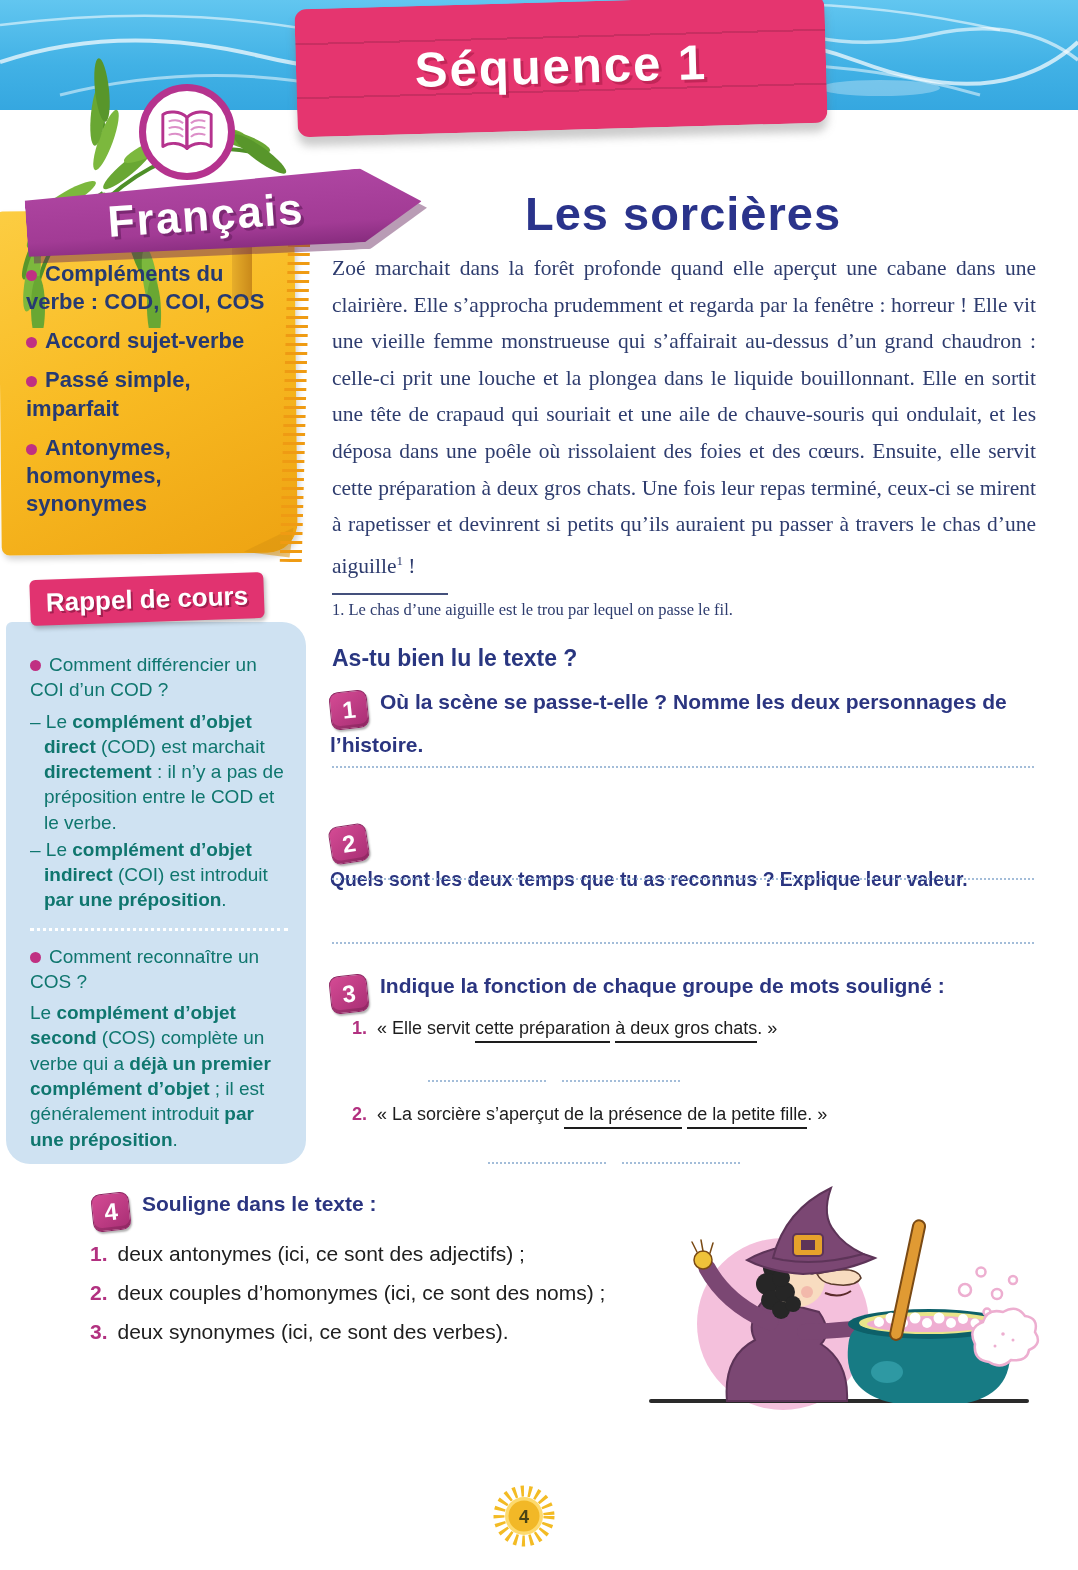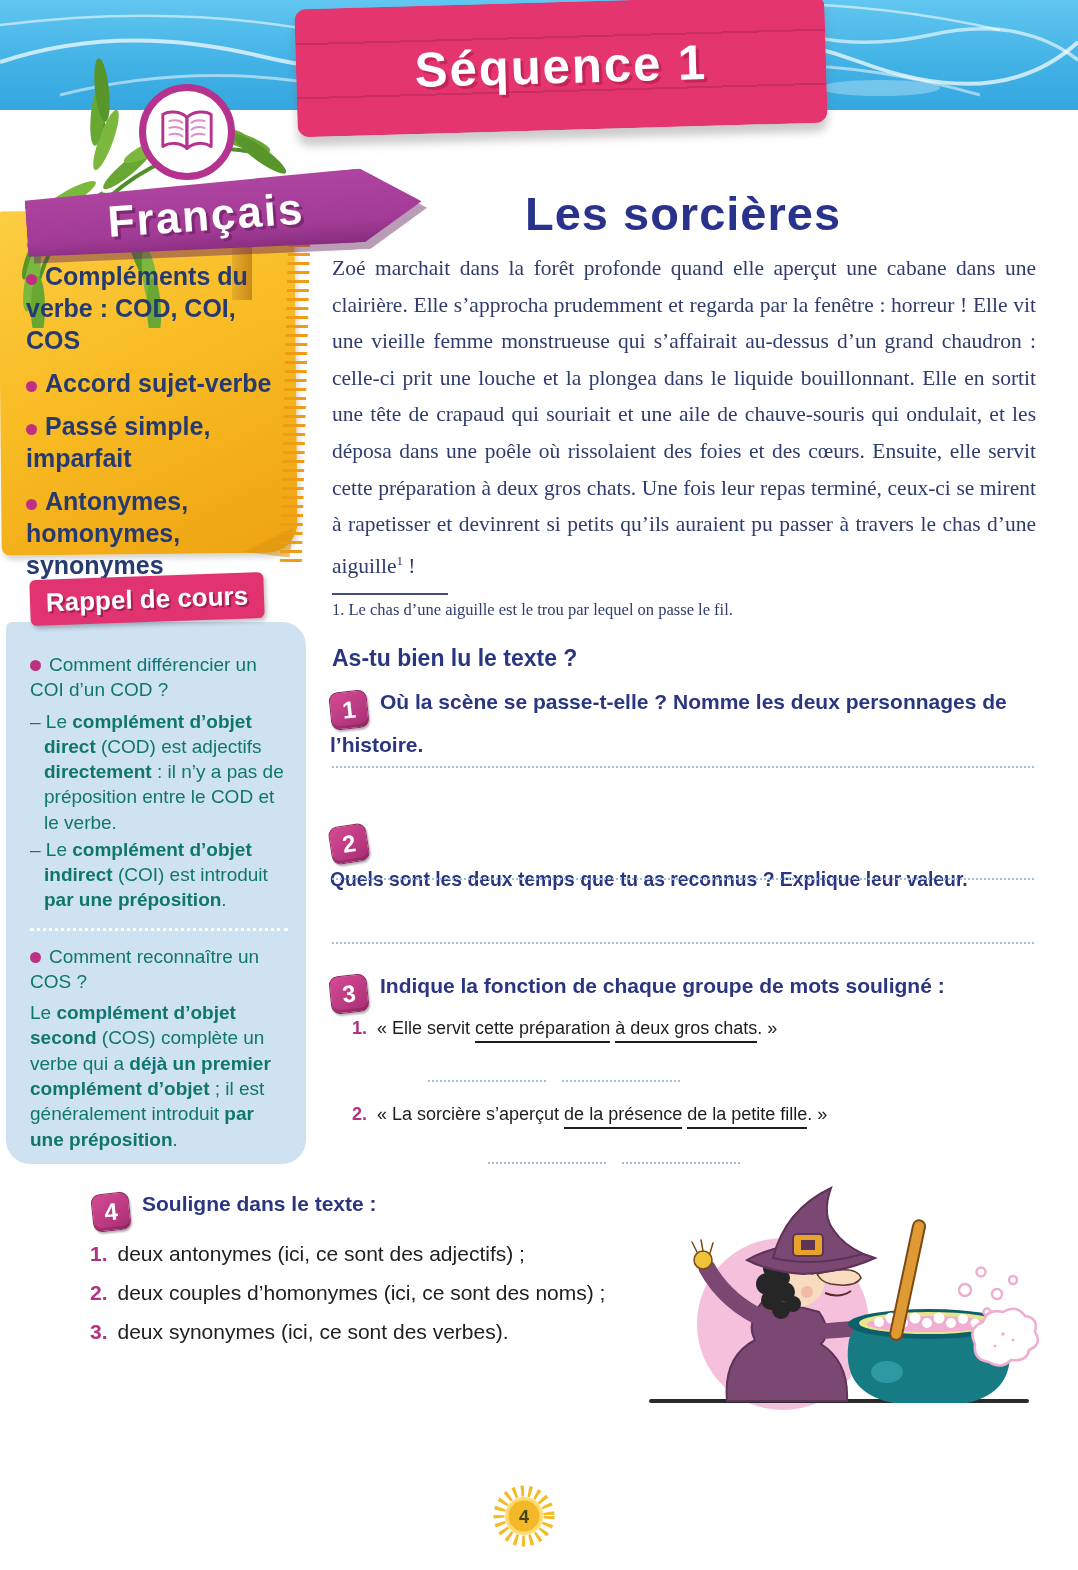--- a/index.html
+++ b/index.html
@@ -50,21 +50,21 @@
     border-radius:4px 10px 30px 8px;transform:rotate(-0.6deg);
     box-shadow:2px 4px 6px rgba(0,0,0,.18);}
   .sidebar-yellow::after{content:"";position:absolute;right:6px;bottom:-2px;width:0;height:0;
     border-left:46px solid transparent;border-bottom:30px solid #d89410;opacity:.55;
     transform:rotate(8deg);}
   .binding{position:absolute;left:284px;top:238px;width:22px;height:324px;z-index:3;
     background:repeating-linear-gradient(0deg,#ef9b13 0 3px,rgba(0,0,0,0) 3px 9px);
     transform:rotate(1.5deg);}
   .topics{position:absolute;left:26px;top:260px;width:252px;z-index:5;
     list-style:none;margin:0;padding:0;}
-  .topics li{margin-bottom:11px;font-size:25px;font-weight:bold;color:#263a72;line-height:1.28;}
+  .topics li{margin-bottom:11px;font-size:22px;font-weight:bold;color:#263a72;line-height:1.28;}
   .dot{display:inline-block;width:11px;height:11px;border-radius:50%;background:#c03082;
     margin-right:8px;}
 
   
   .rappel-banner{position:absolute;left:30px;top:576px;width:234px;height:46px;z-index:6;
     background:#e13370;border-radius:6px;transform:rotate(-2deg);
     box-shadow:2px 3px 4px rgba(0,0,0,.25);
     display:flex;align-items:center;justify-content:center;}
   .rappel-banner span{color:#fff;font-size:26px;font-weight:bold;
     text-shadow:2px 2px 0 #a31f50;}
@@ -203,21 +203,21 @@
     <li><span class="dot"></span><span>Accord sujet-verbe</span></li>
     <li><span class="dot"></span><span>Passé simple, imparfait</span></li>
     <li><span class="dot"></span><span>Antonymes, homonymes, synonymes</span></li>
   </ul>
 
   <div class="rappel-banner">
     <span>Rappel de cours</span>
   </div>
   <div class="blue-box">
     <p class="rap-q"><span class="dot"></span><span>Comment différencier un COI d’un COD ?</span></p>
-    <p class="dash-item"><span>– Le </span><b>complément d’objet direct</b><span> (COD) est adjectifs </span><b>directement</b><span> : il n’y a pas de préposition entre le COD et le verbe.</span></p>
+    <p class="dash-item"><span>– Le </span><b>complément d’objet direct</b><span> (COD) est marchait </span><b>directement</b><span> : il n’y a pas de préposition entre le COD et le verbe.</span></p>
     <p class="dash-item"><span>– Le </span><b>complément d’objet indirect</b><span> (COI) est introduit </span><b>par une préposition</b><span>.</span></p>
     <div class="rap-divider"></div>
     <p class="rap-q"><span class="dot"></span><span>Comment reconnaître un COS ?</span></p>
     <p style="margin:2px 0;"><span>Le </span><b>complément d’objet second</b><span> (COS) complète un verbe qui a </span><b>déjà un premier complément d’objet</b><span> ; il est généralement introduit </span><b>par une préposition</b><span>.</span></p>
   </div>
 
   <h1 class="main-title">Les sorcières</h1>
   <p class="story"><span>Zoé marchait dans la forêt profonde quand elle aperçut une cabane dans une clairière. Elle s’approcha prudemment et regarda par la fenêtre : horreur ! Elle vit une vieille femme monstrueuse qui s’affairait au-dessus d’un grand chaudron : celle-ci prit une louche et la plongea dans le liquide bouillonnant. Elle en sortit une tête de crapaud qui souriait et une aile de chauve-souris qui ondulait, et les déposa dans une poêle où rissolaient des foies et des cœurs. Ensuite, elle servit cette préparation à deux gros chats. Une fois leur repas terminé, ceux-ci se mirent à rapetisser et devinrent si petits qu’ils auraient pu passer à travers le chas d’une aiguille</span><sup>1</sup><span> !</span></p>
   <div class="footnote-rule"></div>
   <p class="footnote">1. Le chas d’une aiguille est le trou par lequel on passe le fil.</p>

